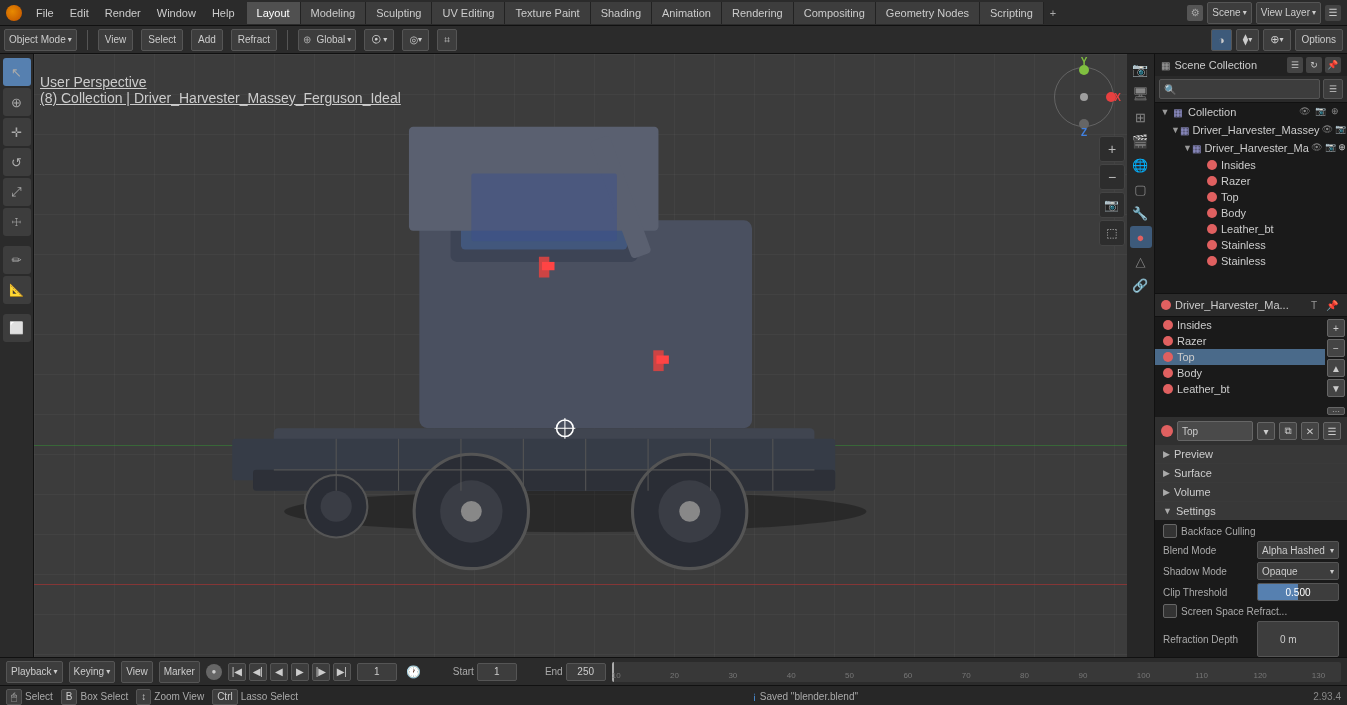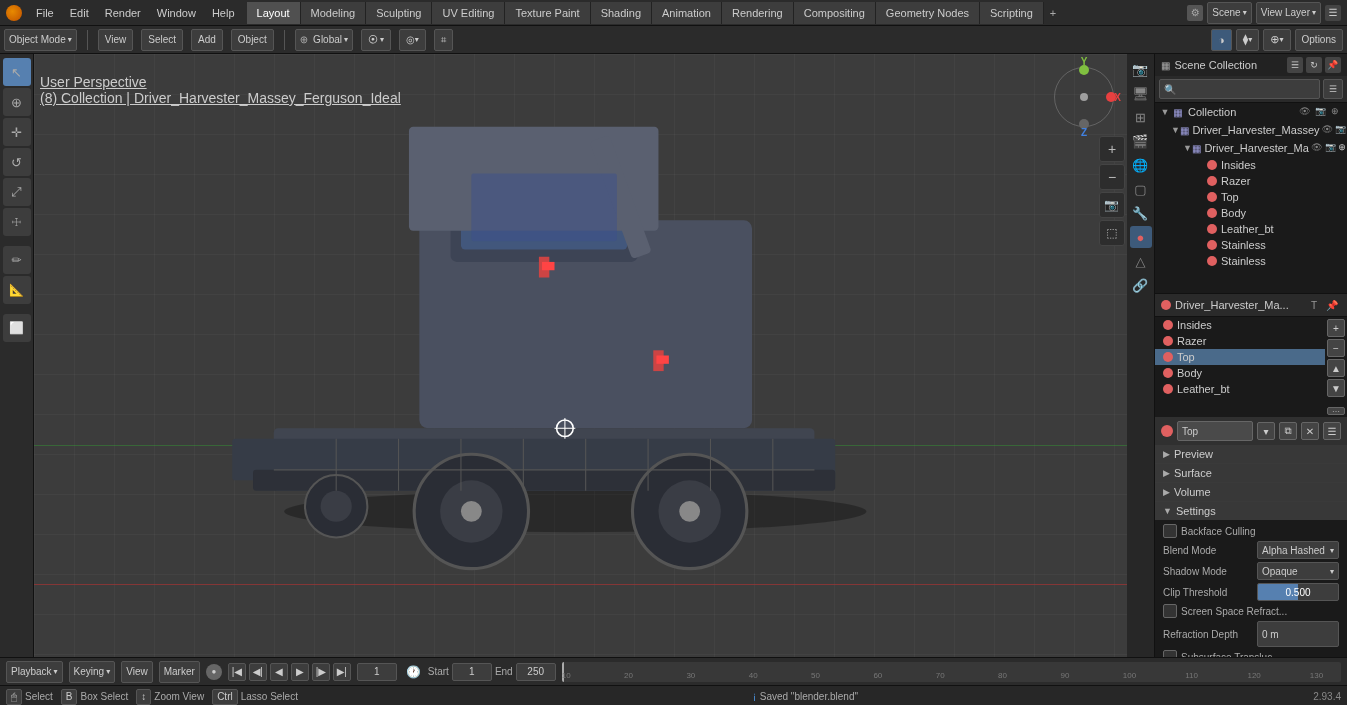--- a/index.html
+++ b/index.html
@@ -58,40 +58,40 @@
     .tree-row-right { margin-left: auto; display: flex; gap: 2px; }
 
     
     .properties-panel { flex: 1; overflow-y: auto; }
     .prop-section { border-bottom: 1px solid #3a3a3a; }
     .prop-section-header { background: #383838; padding: 3px 8px; display: flex; align-items: center; gap: 4px; cursor: pointer; font-size: 11px; }
     .prop-section-header .arrow { color: #aaa; font-size: 9px; }
     .prop-content { padding: 4px 8px; }
     .prop-row { display: flex; align-items: center; margin-bottom: 3px; gap: 4px; }
     .prop-label { color: #aaa; font-size: 10px; flex: 0 0 90px; }
-    .prop-value { flex: 1; background: #3d3d3d; border: 1px solid #555; color: #ccc; padding: 1px 4px; font-size: 10px; border-radius: 2px; height: 26px; display: flex; align-items: center; }
+    .prop-value { flex: 1; background: #3d3d3d; border: 1px solid #555; color: #ccc; padding: 1px 22px; font-size: 10px; border-radius: 2px; height: 36px; display: flex; align-items: center; }
     .prop-dropdown { flex: 1; background: #3d3d3d; border: 1px solid #555; color: #ccc; padding: 1px 4px; font-size: 10px; border-radius: 2px; height: 18px; display: flex; align-items: center; justify-content: space-between; cursor: pointer; }
     .prop-checkbox { width: 14px; height: 14px; border: 1px solid #666; background: #333; border-radius: 2px; display: flex; align-items: center; justify-content: center; }
     .prop-slider { flex: 1; background: #3d3d3d; border: 1px solid #555; border-radius: 2px; height: 18px; position: relative; overflow: hidden; }
     .prop-slider-fill { height: 100%; background: #5680b0; }
     .prop-slider-text { position: absolute; inset: 0; display: flex; align-items: center; justify-content: center; font-size: 10px; color: #fff; }
 
     
     .material-header { padding: 4px 6px; display: flex; align-items: center; gap: 4px; background: #303030; }
     .material-name-field { flex: 1; background: #4a4a4a; border: 1px solid #666; color: #ccc; padding: 2px 4px; font-size: 10px; border-radius: 2px; height: 20px; display: flex; align-items: center; }
     .mat-btn { width: 18px; height: 18px; background: #444; border: 1px solid #666; border-radius: 2px; display: flex; align-items: center; justify-content: center; font-size: 10px; cursor: pointer; color: #ccc; }
     .material-list-item { padding: 2px 8px; display: flex; align-items: center; gap: 4px; cursor: pointer; font-size: 11px; }
     .material-list-item.selected { background: #4a6a8a; }
 
     
     .bottom-bar { height: 28px; background: #2b2b2b; border-top: 1px solid #111; display: flex; align-items: center; padding: 0 6px; gap: 6px; }
     .timeline-controls { display: flex; align-items: center; gap: 3px; }
     .timeline-btn { width: 18px; height: 18px; background: #3d3d3d; border: 1px solid #555; border-radius: 2px; display: flex; align-items: center; justify-content: center; font-size: 10px; cursor: pointer; color: #ccc; }
     .frame-input { width: 40px; background: #3d3d3d; border: 1px solid #555; color: #ccc; text-align: center; font-size: 10px; height: 18px; border-radius: 2px; display: flex; align-items: center; justify-content: center; }
-    .frame-label { color: #aaa; font-size: 10px; }
+    .frame-label { color: #aaa; font-size: 10px; margin-left: 25px; }
     .timeline-track { flex: 1; height: 20px; background: #383838; border-radius: 2px; position: relative; overflow: hidden; }
     .current-frame-marker { position: absolute; top: 0; bottom: 0; width: 2px; background: #aaa; left: 0; }
 
     
     .status-bar { height: 22px; background: #272727; border-top: 1px solid #111; display: flex; align-items: center; padding: 0 6px; gap: 8px; font-size: 10px; color: #aaa; }
     .status-item { display: flex; align-items: center; gap: 3px; }
     .status-key { background: #3d3d3d; border: 1px solid #555; border-radius: 2px; padding: 0 4px; font-size: 10px; color: #ccc; height: 16px; display: flex; align-items: center; }
     .status-saved { margin-left: auto; display: flex; align-items: center; gap: 4px; }
     .save-icon { color: #4a90d9; }
     .version-num { margin-left: auto; color: #888; font-size: 10px; }
@@ -186,21 +186,21 @@
 
 <div class="second-toolbar">
   <div class="toolbar-dropdown">
     <span>Object Mode</span>
     <span style="font-size:8px;">▾</span>
   </div>
   <div class="toolbar-separator"></div>
   <div class="toolbar-btn">View</div>
   <div class="toolbar-btn">Select</div>
   <div class="toolbar-btn">Add</div>
-  <div class="toolbar-btn">Object</div>
+  <div class="toolbar-btn">Refract</div>
   <div class="toolbar-separator"></div>
   <div class="toolbar-dropdown">
     <span style="font-size:10px; margin-right:3px; color:#aaa;">⊕</span>
     <span>Global</span>
     <span style="font-size:8px;">▾</span>
   </div>
   <div class="toolbar-btn" style="gap:2px;">
     <span style="font-size:10px;">⦿</span>
     <span style="font-size:8px;">▾</span>
   </div>

